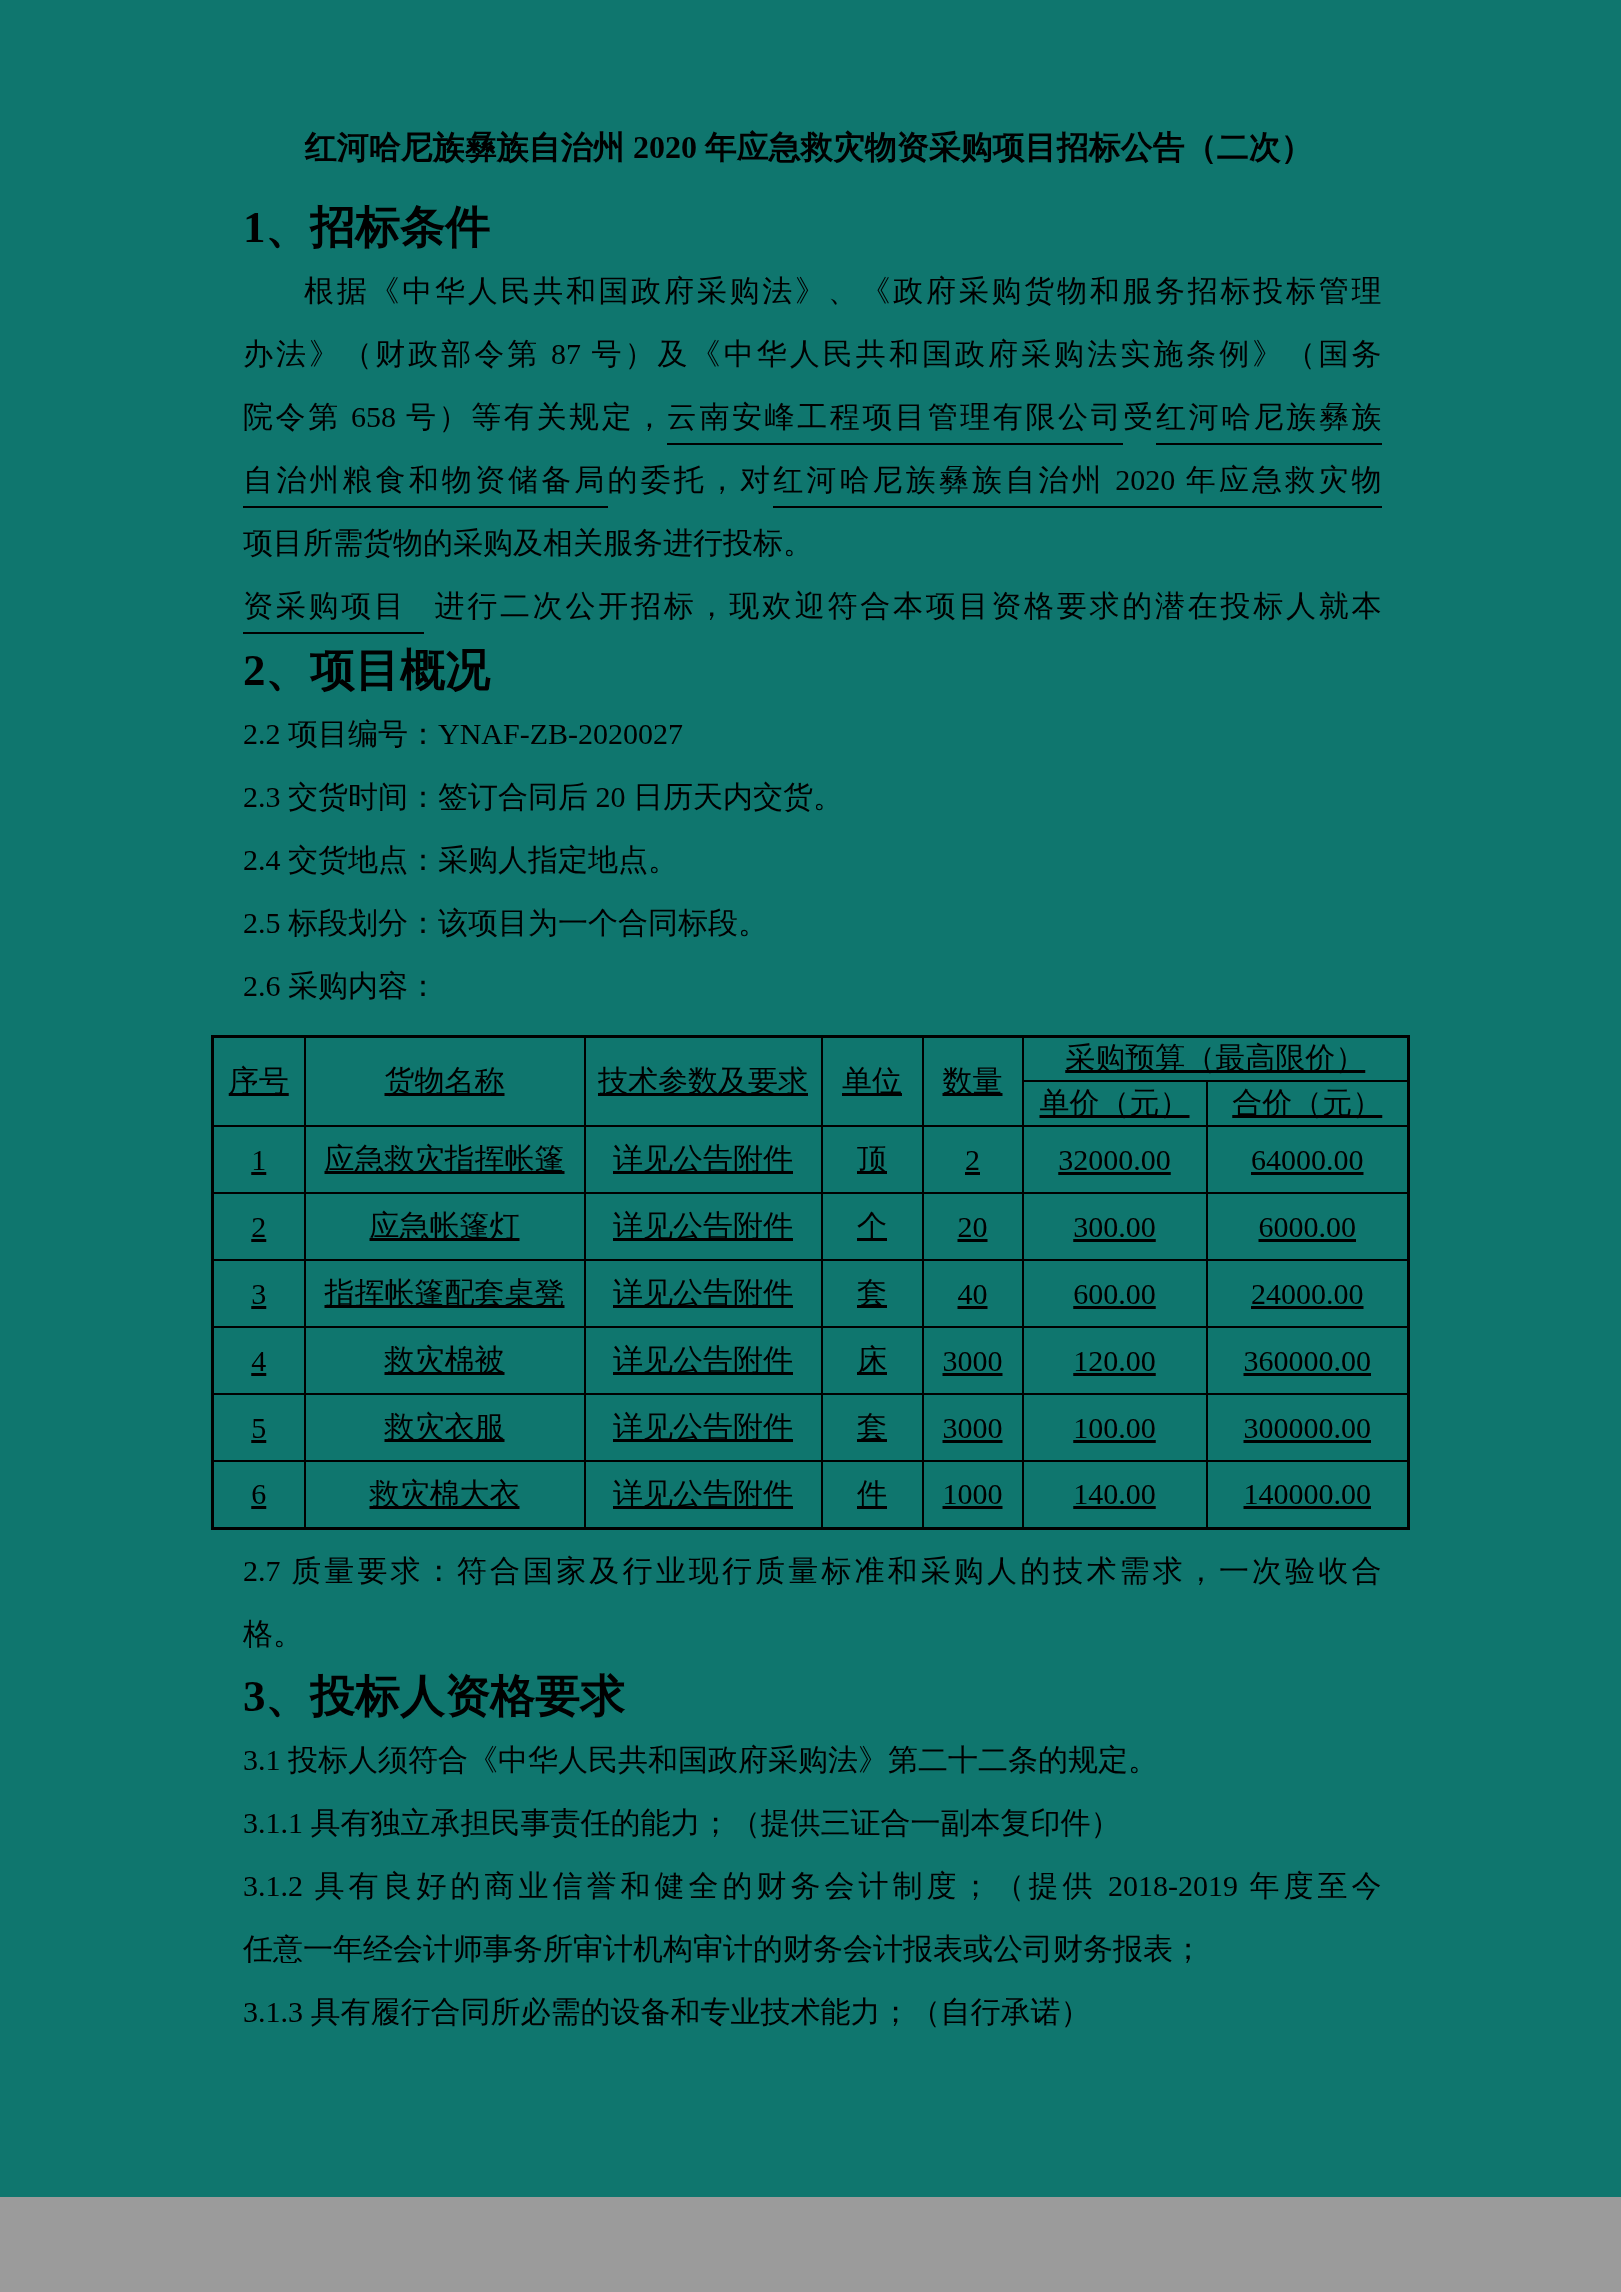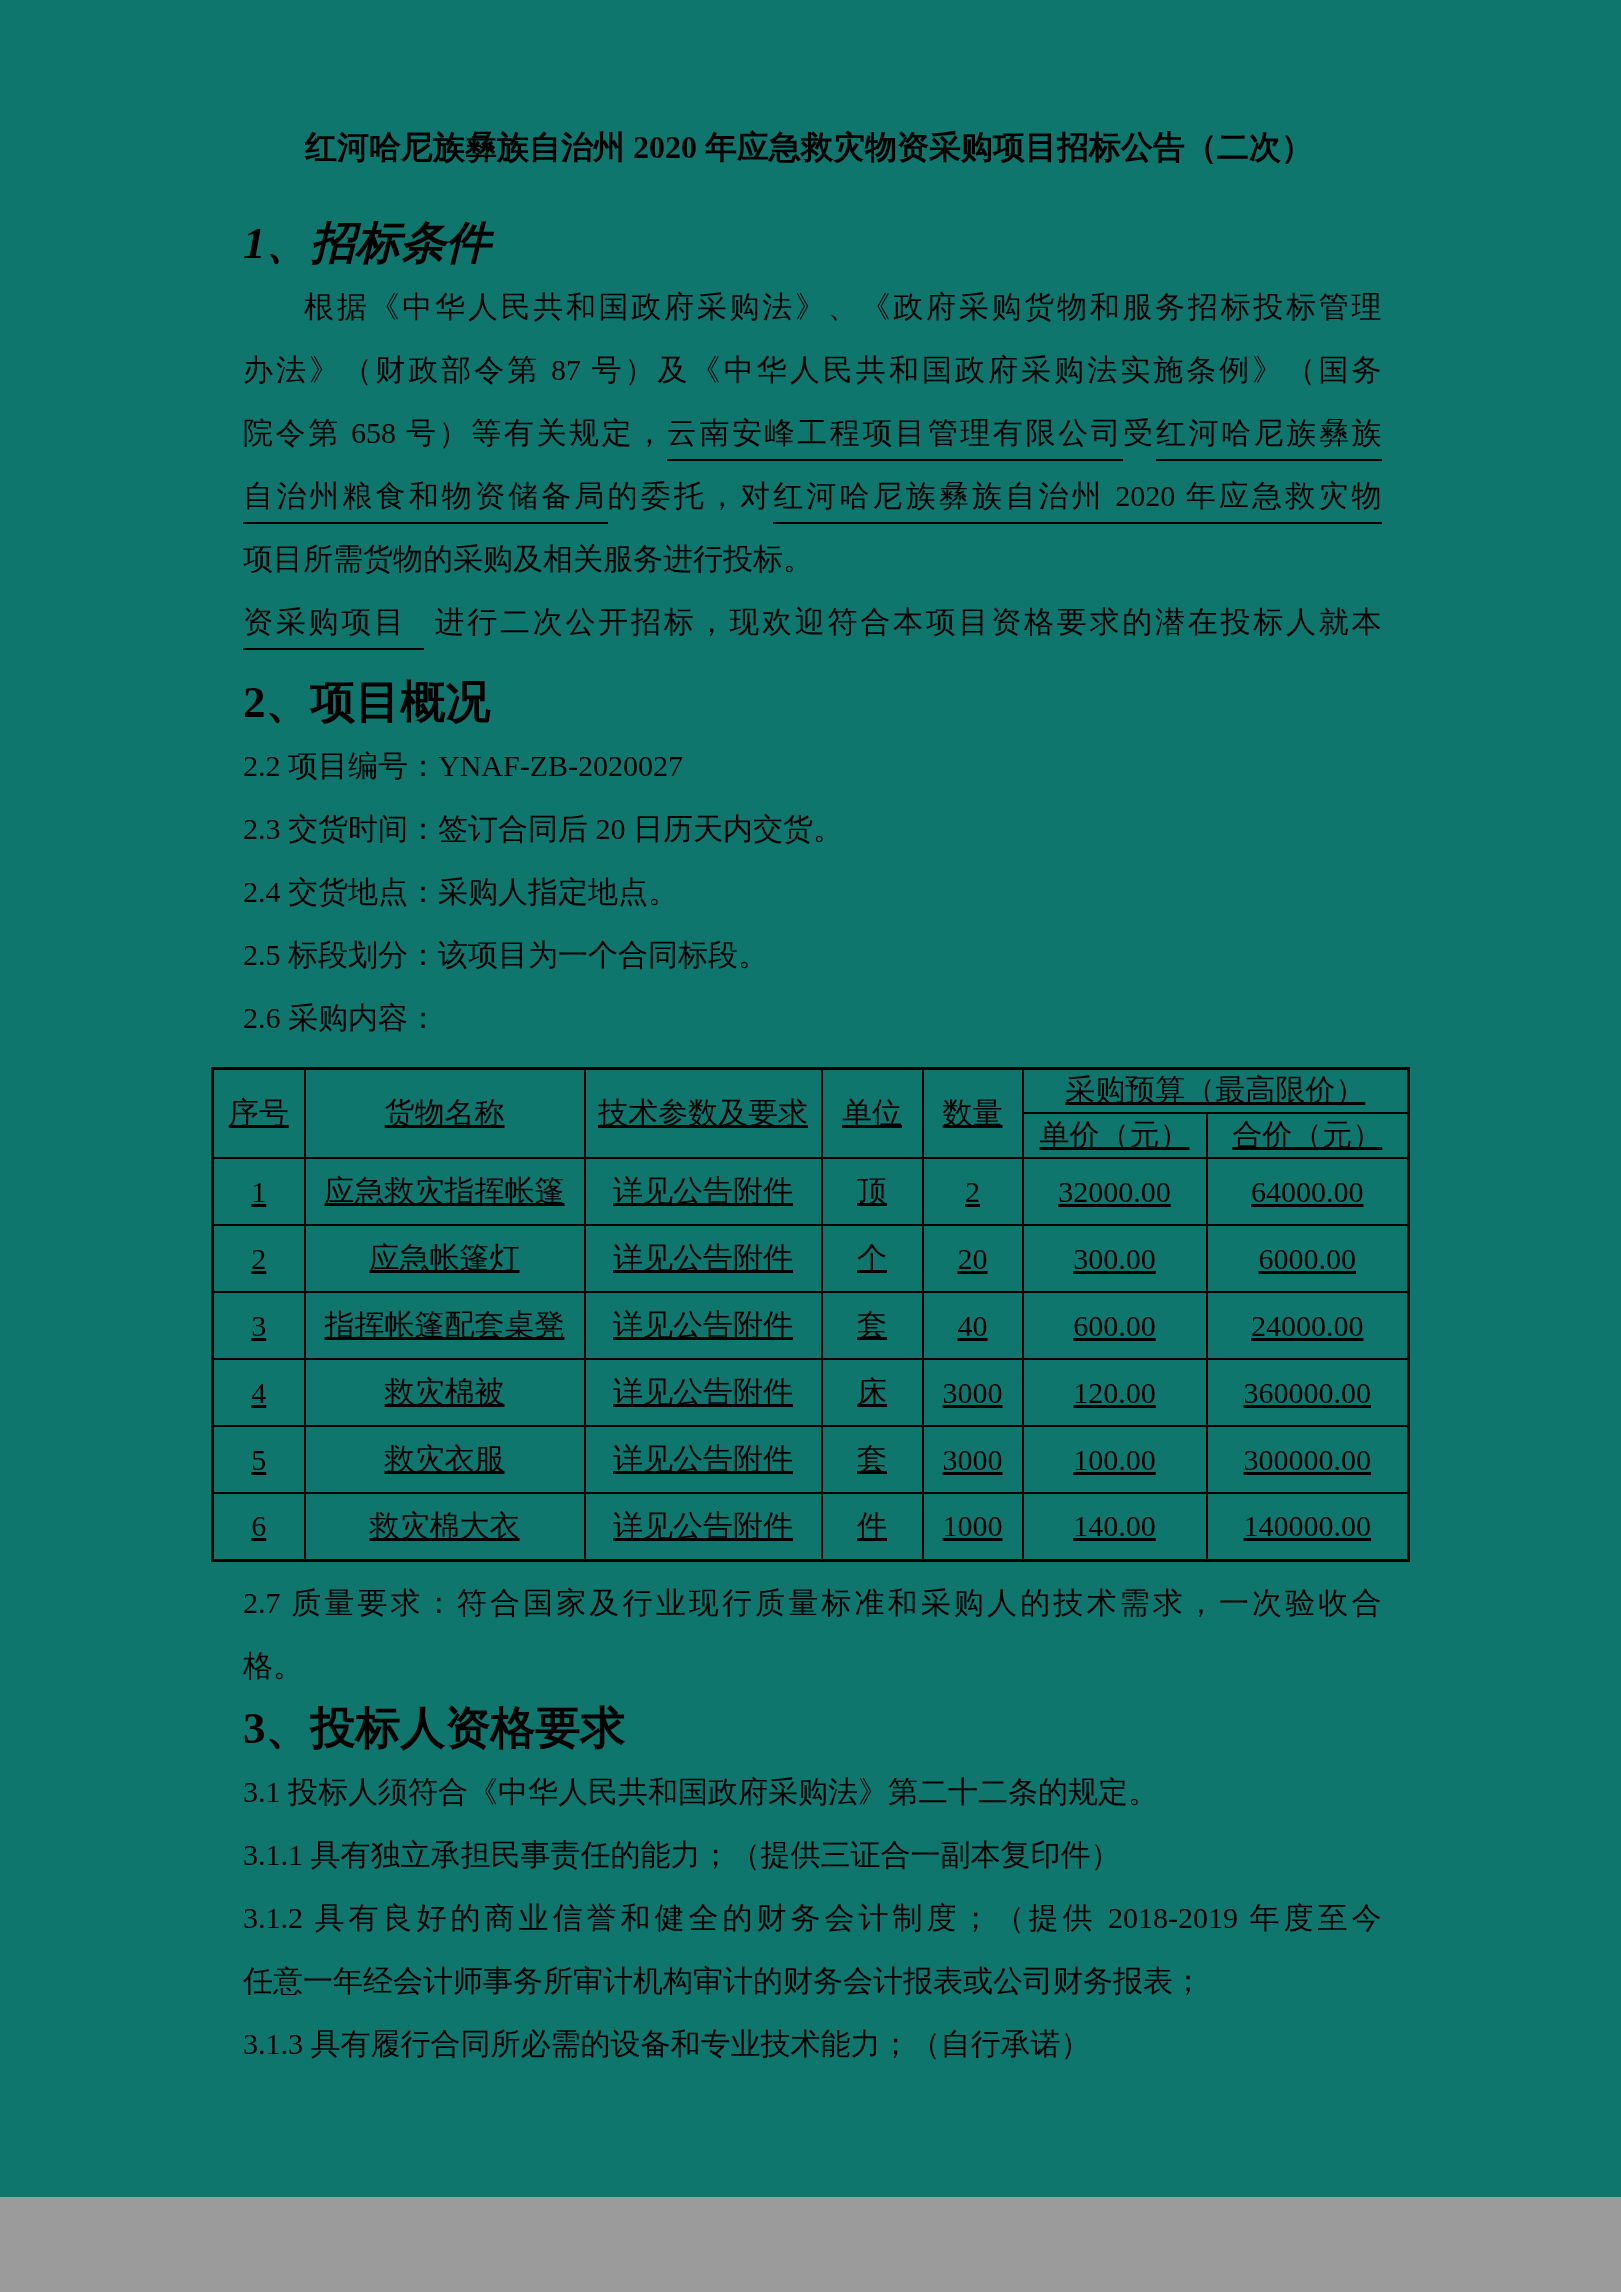--- a/index.html
+++ b/index.html
@@ -20,22 +20,22 @@
     text-align: center;
     line-height: 63px;
     white-space: nowrap;
   }
   .textzone { margin: 0 25.5px 0 32px; }
   .h {
     font-size: 45px;
     font-weight: bold;
     line-height: 63px;
   }
-  .h1gap { margin-top: 33px; font-style: italic; }
-  .h2gap { margin-top: 18px; }
+  .h1gap { margin-top: 17px; }
+  .h2gap { margin-top: 2px; }
   .line {
     font-size: 30px;
     line-height: 63px;
   }
   .just {
     text-align: justify;
     text-align-last: justify;
   }
   .indent { text-indent: 61px; }
   .u {

